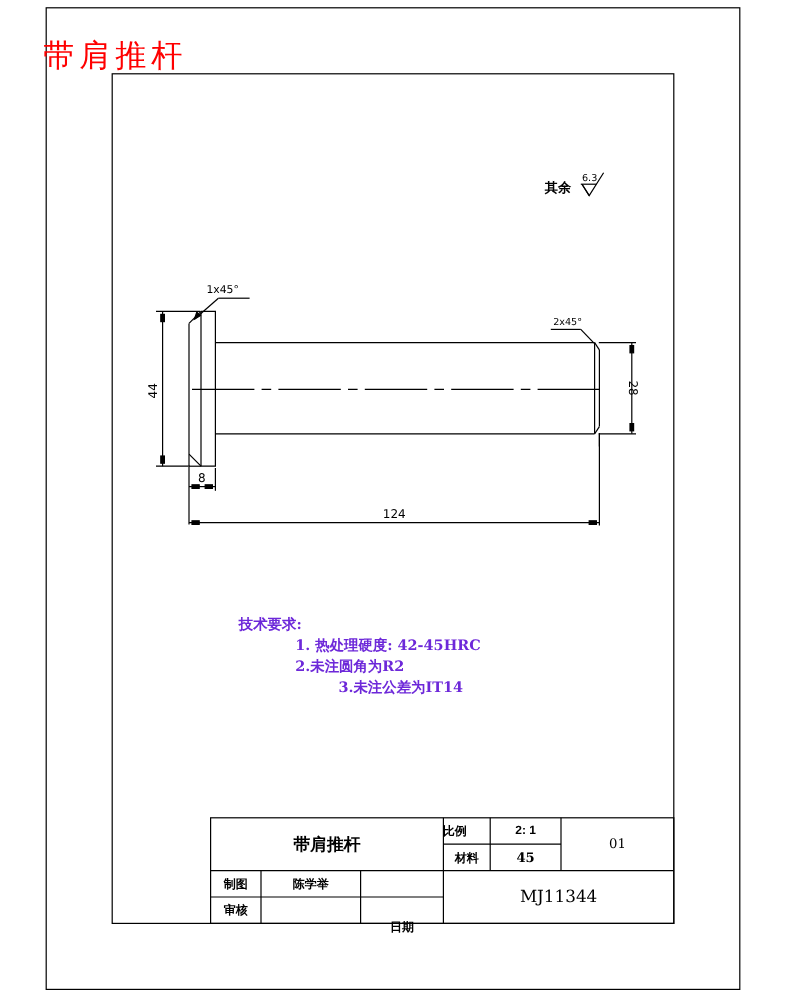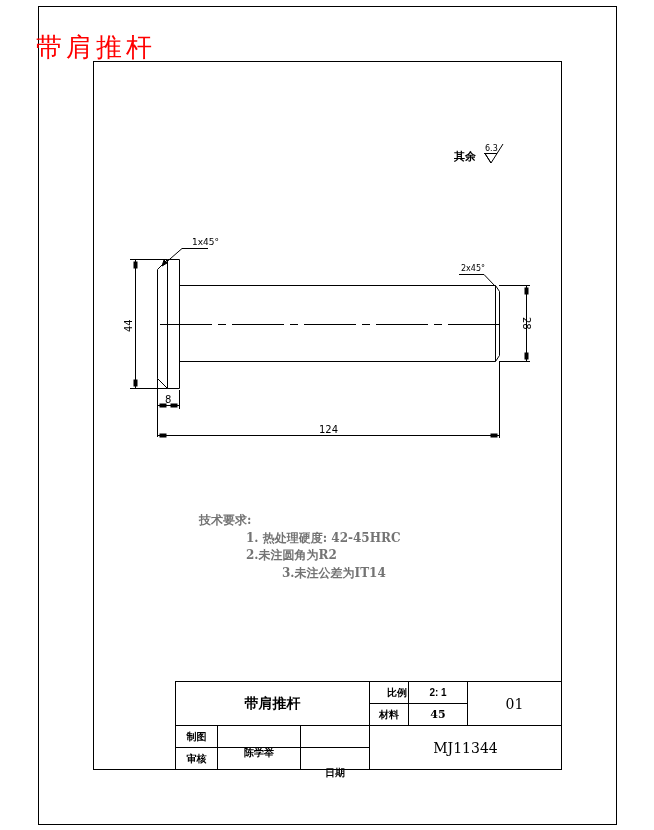--- a/index.html
+++ b/index.html
@@ -1,20 +1,20 @@
 <!DOCTYPE html>
 <html><head>
 <meta charset="utf-8">
 <style>
   html, body { margin:0; padding:0; background:#ffffff; }
   body { width:654px; height:830px; position:relative; overflow:hidden; font-family:"DejaVu Sans", sans-serif; }
   svg { position:absolute; left:0; top:0; }
   .red-title { position:absolute; left:36px; top:34px; color:#ff0000; font-family:"DejaVu Serif", serif; font-size:26px; letter-spacing:4px; line-height:1; white-space:nowrap; }
   .roughness { position:absolute; left:454px; top:149px; font-size:11px; font-weight:bold; color:#000; }
-  .tech { position:absolute; font-family:"DejaVu Serif", serif; font-size:12px; color:#737373; white-space:nowrap; }
+  .tech { position:absolute; font-family:"DejaVu Serif", serif; font-size:12px; color:#6d28d9; white-space:nowrap; }
   .tech-head { left:199px; top:512px; font-weight:bold; }
   .tech-item { font-weight:bold; }
   .dim { position:absolute; font-family:"DejaVu Sans", sans-serif; font-size:10px; color:#000; white-space:nowrap; line-height:1; }
   .cell { position:absolute; display:flex; align-items:center; justify-content:center; font-weight:bold; color:#000; white-space:nowrap; }
 </style>
 </head>
 <body>
 
 <svg width="654" height="830" viewBox="0 0 654 830">
 
@@ -103,37 +103,37 @@
     <line x1="217.5" y1="725.5" x2="217.5" y2="769.5"></line>
     <line x1="300.5" y1="725.5" x2="300.5" y2="769.5"></line>
   </g>
 </svg>
 
 <div class="red-title">带肩推杆</div>
 
 <div class="roughness">其余</div>
 <div class="dim" style="left:485px; top:145px; font-size:8px;">6.3</div>
 
-<div class="dim" style="left:192px; top:238px; font-size:9px;">1x45°</div>
+<div class="dim" style="left:172px; top:238px; font-size:9px;">1x45°</div>
 <div class="dim" style="left:461px; top:265px; font-size:8px;">2x45°</div>
 <div class="dim" style="left:121px; top:318px; transform:rotate(-90deg); transform-origin:left top; left:124px; top:332px;">44</div>
 <div class="dim" style="left:531px; top:317px; transform:rotate(90deg); transform-origin:left top;">28</div>
 <div class="dim" style="left:165px; top:395px;">8</div>
 <div class="dim" style="left:319px; top:425px;text-align:center;">124</div>
 
 <div class="tech tech-head">技术要求:</div>
 <div class="tech tech-item" style="left:246px; top:530px;">1. 热处理硬度: 42-45HRC</div>
 <div class="tech tech-item" style="left:246px; top:547px;">2.未注圆角为R2</div>
 <div class="tech tech-item" style="left:246px; top:565px;margin-left:36px;">3.未注公差为IT14</div>
 
 <div class="cell" style="left:176px; top:682px; width:193px; height:43px; font-size:14px;">带肩推杆</div>
-<div class="cell" style="left:378px; top:682px; width:38px; height:21px; font-size:10px;">比例</div>
+<div class="cell" style="left:360px; top:682px; width:38px; height:21px; font-size:10px;">比例</div>
 <div class="cell" style="left:409px; top:682px; width:58px; height:21px; font-size:10px; font-family:Liberation Sans, sans-serif;">2: 1</div>
 <div class="cell" style="left:370px; top:704px; width:38px; height:21px; font-size:10px;">材料</div>
 <div class="cell" style="left:409px; top:704px; width:58px; height:21px; font-size:11px; font-family:'DejaVu Serif', serif;">45</div>
-<div class="cell" style="left:468px; top:682px; width:93px; height:43px; font-size:14px; font-weight:normal; font-family:'DejaVu Serif', serif;">01</div>
+<div class="cell" style="left:468px; top:682px; width:93px; height:43px; font-size:11px; font-weight:normal; font-family:'DejaVu Serif', serif;">01</div>
 <div class="cell" style="left:176px; top:726px; width:41px; height:21px; font-size:10px;">制图</div>
-<div class="cell" style="left:218px; top:726px; width:82px; height:21px; font-size:10px;margin-top:16px;">陈学举</div>
+<div class="cell" style="left:218px; top:726px; width:82px; height:21px; font-size:10px;">陈学举</div>
 <div class="cell" style="left:301px; top:726px; width:68px; height:21px; font-size:10px;margin-top:36px;">日期</div>
 <div class="cell" style="left:176px; top:748px; width:41px; height:21px; font-size:10px;text-align:right;">审核</div>
 <div class="cell" style="left:218px; top:748px; width:82px; height:21px; font-size:10px;"></div>
 <div class="cell" style="left:301px; top:748px; width:68px; height:21px; font-size:10px;"></div>
 <div class="cell" style="left:370px; top:726px; width:191px; height:43px; font-size:14px; font-weight:normal; font-family:'DejaVu Serif', serif;">MJ11344</div>
 
 </body></html>

